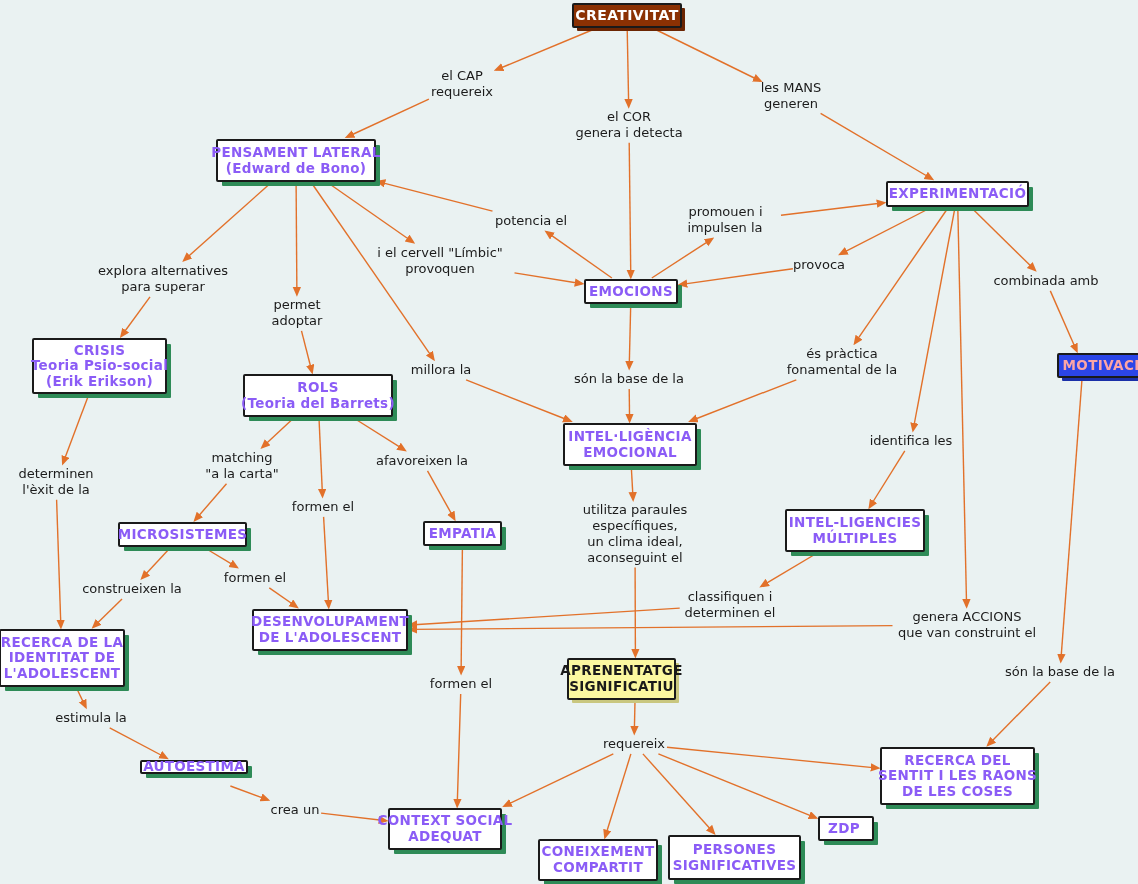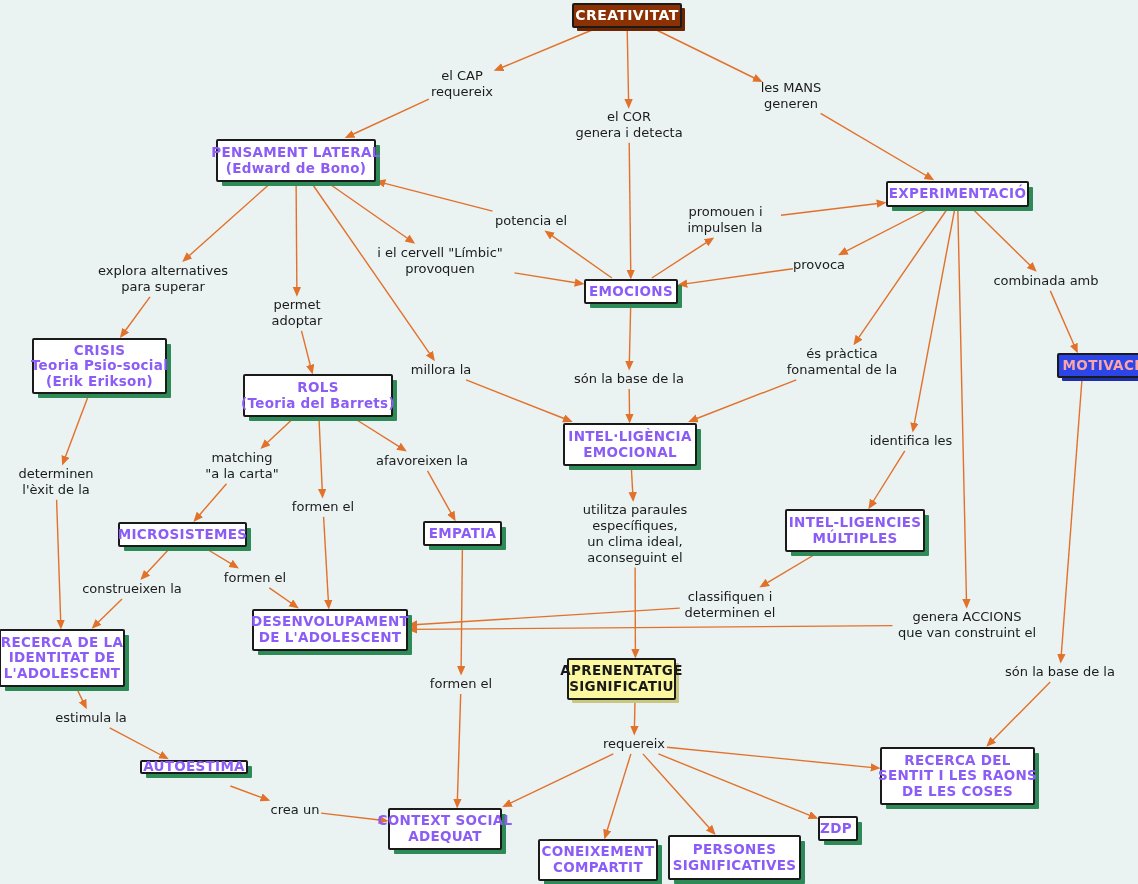--- a/index.html
+++ b/index.html
@@ -181,21 +181,21 @@
 IDENTITAT DE
 L'ADOLESCENT</div>
       <div class="node concept" style="left: 252px; top: 609px; width: 156px; height: 42px;">DESENVOLUPAMENT
 DE L'ADOLESCENT</div>
       <div class="node yellow" style="left: 567px; top: 658px; width: 109px; height: 42px;">APRENENTATGE
 SIGNIFICATIU</div>
       <div class="node concept" style="left: 140px; top: 760px; width: 108px; height: 14px;">AUTOESTIMA</div>
       <div class="node concept" style="left: 880px; top: 747px; width: 155px; height: 58px;">RECERCA DEL
 SENTIT I LES RAONS
 DE LES COSES</div>
-      <div class="node concept" style="left: 818px; top: 816px; width: 40px; height: 25px; padding-left: 8px;">ZDP</div>
+      <div class="node concept" style="left: 818px; top: 816px; width: 56px; height: 25px; padding-left: 8px;">ZDP</div>
       <div class="node concept" style="left: 388px; top: 808px; width: 114px; height: 42px;">CONTEXT SOCIAL
 ADEQUAT</div>
       <div class="node concept" style="left: 538px; top: 839px; width: 120px; height: 42px;">CONEIXEMENT
 COMPARTIT</div>
       <div class="node concept" style="left: 668px; top: 835px; width: 133px; height: 45px;">PERSONES
 SIGNIFICATIVES</div>
     </div>
   <div id="label-group">
       <div class="linklabel" style="left: 462px; top: 84px;">el CAP
 requereix</div>

